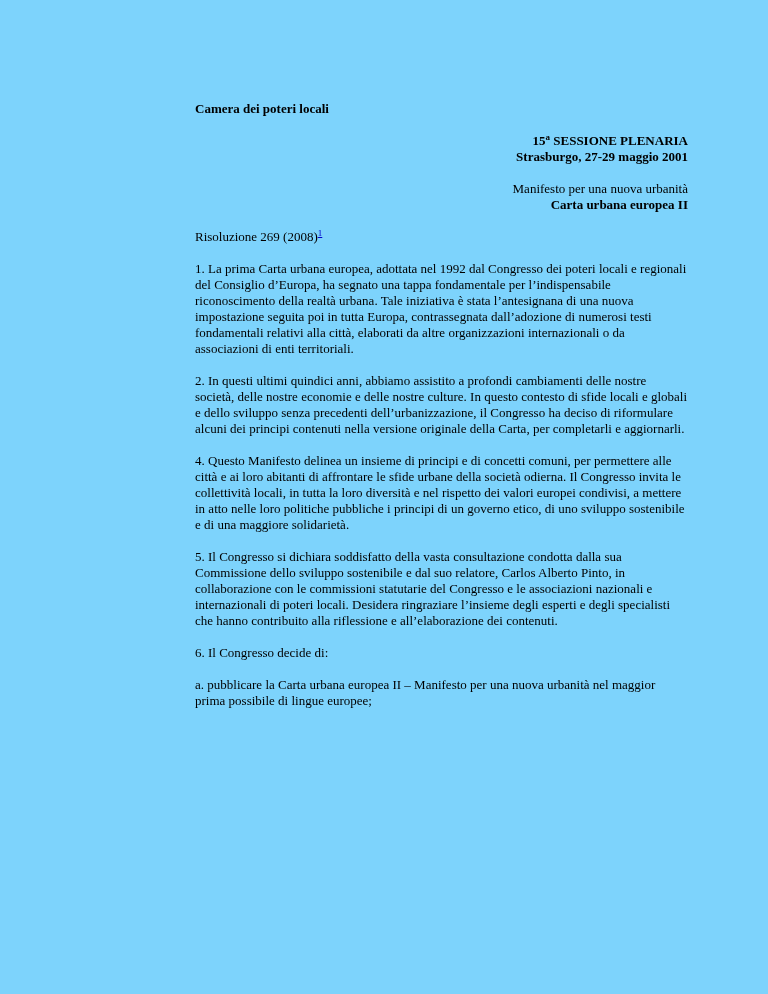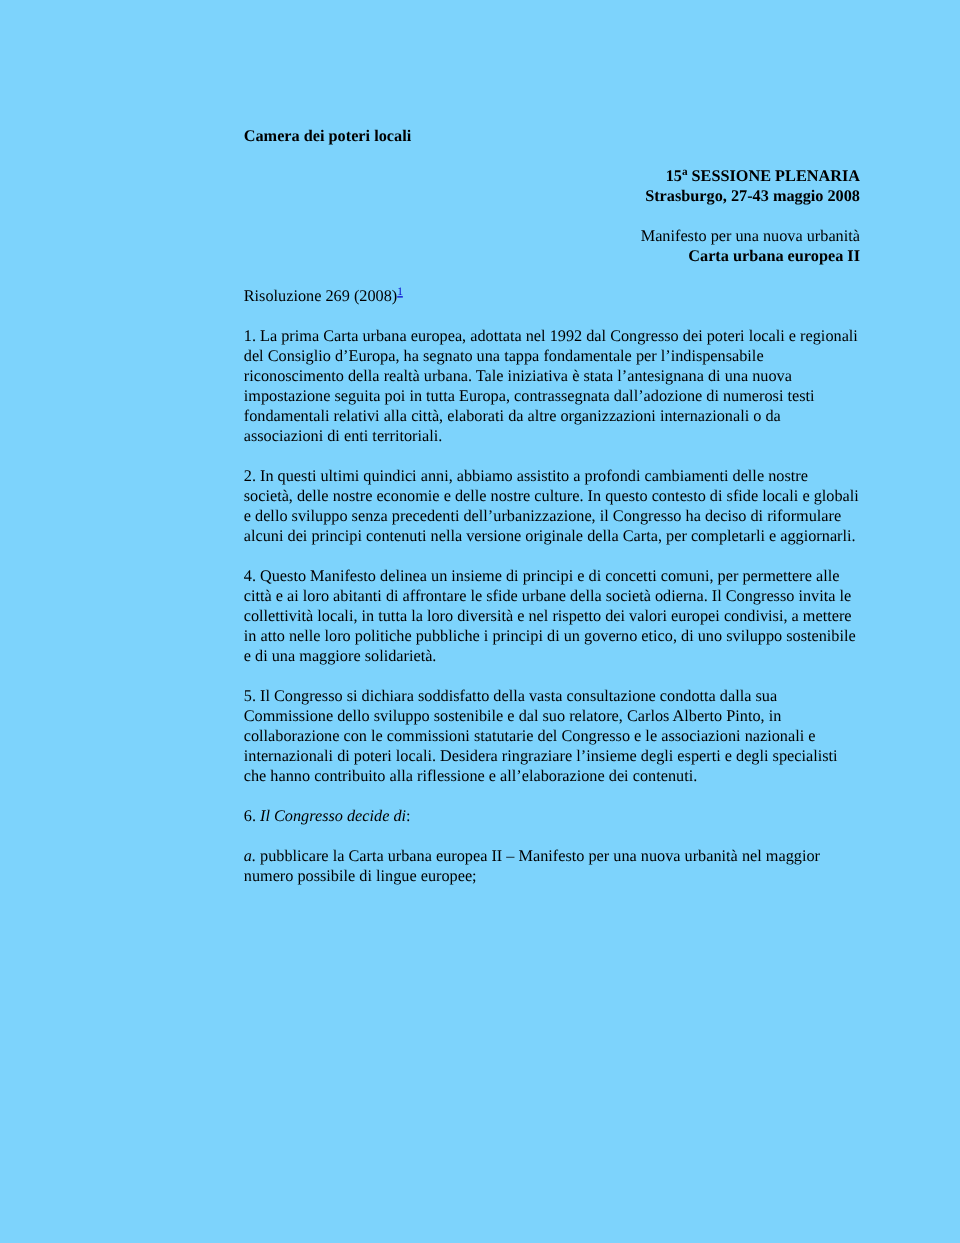--- a/index.html
+++ b/index.html
@@ -30,21 +30,21 @@
     text-align: left;
   }
   .block {
     margin: 0 0 16px 0;
   }
   .line {
     margin: 0;
     text-align: right;
   }
   .bold { font-weight: bold; }
-  .italic { font-style: italic; }
+  .italic { }
   sup {
     font-size: 9px;
     line-height: 0;
     vertical-align: super;
   }
   .footnote-link {
     color: #0000cc;
     text-decoration: underline;
     cursor: pointer;
   }
@@ -52,38 +52,38 @@
 </head>
 <body>
 
 <div class="page">
   <div class="content">
 
     <p class="block bold">Camera dei poteri locali</p>
 
     <div class="block">
       <div class="line bold"><span>15</span><sup>a</sup><span> SESSIONE PLENARIA</span></div>
-      <div class="line bold">Strasburgo, 27-43 maggio 2008</div>
+      <div class="line bold">Strasburgo, 27-29 maggio 2001</div>
     </div>
 
     <div class="block">
       <div class="line">Manifesto per una nuova urbanità</div>
       <div class="line bold">Carta urbana europea II</div>
     </div>
 
     <p class="block"><span>Risoluzione 269 (2008)</span><sup><a class="footnote-link">1</a></sup></p>
 
     <p class="block"><span>1.</span> <span>La prima Carta urbana europea, adottata nel 1992 dal Congresso dei poteri locali e regionali del Consiglio d’Europa, ha segnato una tappa fondamentale per l’indispensabile riconoscimento della realtà urbana. Tale iniziativa è stata l’antesignana di una nuova impostazione seguita poi in tutta Europa, contrassegnata dall’adozione di numerosi testi fondamentali relativi alla città, elaborati da altre organizzazioni internazionali o da associazioni di enti territoriali.</span></p>
 
     <p class="block"><span>2.</span> <span>In questi ultimi quindici anni, abbiamo assistito a profondi cambiamenti delle nostre società, delle nostre economie e delle nostre culture. In questo contesto di sfide locali e globali e dello sviluppo senza precedenti dell’urbanizzazione, il Congresso ha deciso di riformulare alcuni dei principi contenuti nella versione originale della Carta, per completarli e aggiornarli.</span></p>
 
 
     <p class="block"><span>4.</span> <span>Questo Manifesto delinea un insieme di principi e di concetti comuni, per permettere alle città e ai loro abitanti di affrontare le sfide urbane della società odierna. Il Congresso invita le collettività locali, in tutta la loro diversità e nel rispetto dei valori europei condivisi, a mettere in atto nelle loro politiche pubbliche i principi di un governo etico, di uno sviluppo sostenibile e di una maggiore solidarietà.</span></p>
 
     <p class="block"><span>5.</span> <span>Il Congresso si dichiara soddisfatto della vasta consultazione condotta dalla sua Commissione dello sviluppo sostenibile e dal suo relatore, Carlos Alberto Pinto, in collaborazione con le commissioni statutarie del Congresso e le associazioni nazionali e internazionali di poteri locali. Desidera ringraziare l’insieme degli esperti e degli specialisti che hanno contribuito alla riflessione e all’elaborazione dei contenuti.</span></p>
 
     <p class="block"><span>6.</span> <span class="italic">Il Congresso decide di</span><span>:</span></p>
 
-    <p class="block"><span class="italic">a.</span> <span>pubblicare la Carta urbana europea II – Manifesto per una nuova urbanità nel maggior numero possibile di lingue europee;</span></p>
+    <p class="block"><span class="italic">a.</span> <span>pubblicare la Carta urbana europea II – Manifesto per una nuova urbanità nel maggior prima possibile di lingue europee;</span></p>
 
 
   </div>
 </div>
 
 </body></html>

